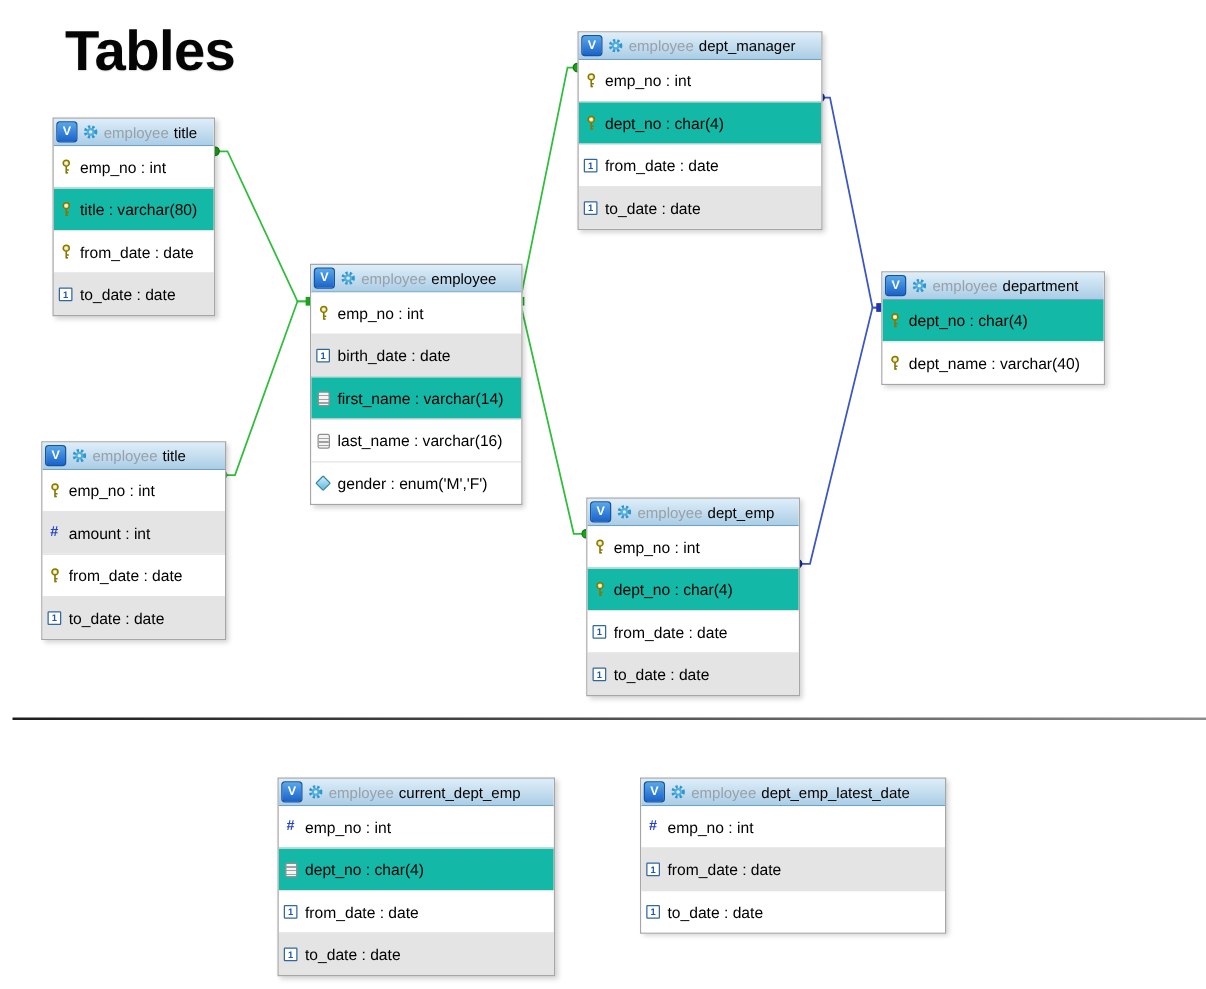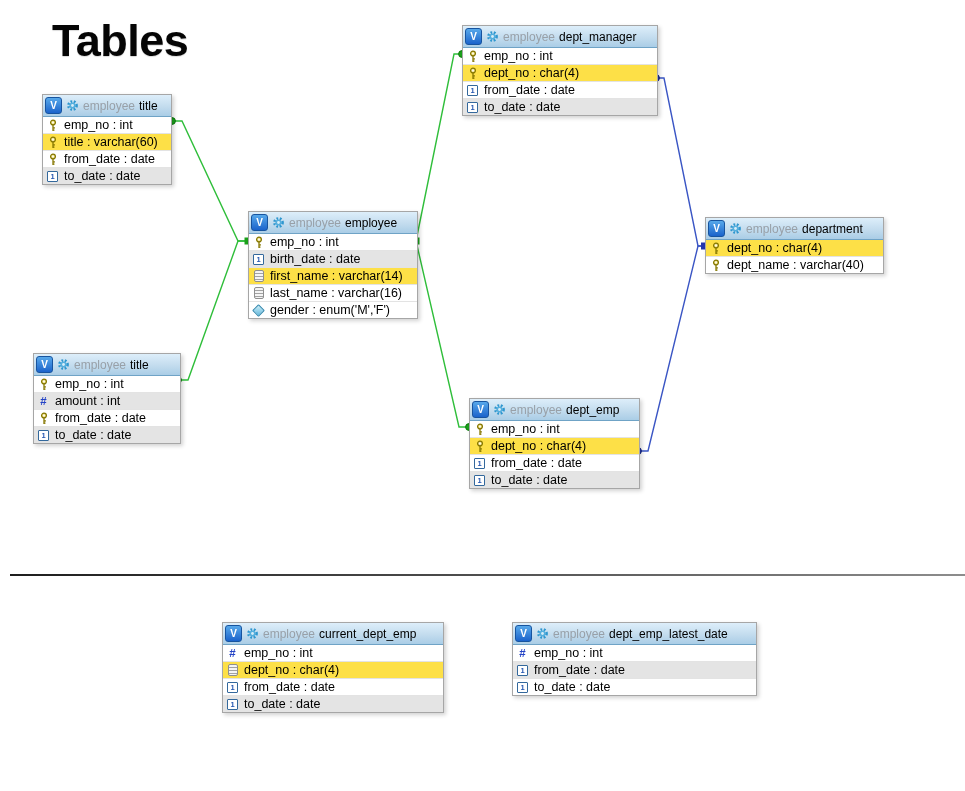--- a/index.html
+++ b/index.html
@@ -18,24 +18,24 @@
   .thead{height:21px;display:flex;align-items:center;gap:4px;padding:0 5px 0 2px;
          background:linear-gradient(180deg,#ddeefa 0%,#c3dcee 55%,#aacde6 100%);
          border-bottom:1px solid #6fa3c6;white-space:nowrap;cursor:move;}
   .vb{width:15px;height:15px;flex:0 0 15px;display:flex;align-items:center;justify-content:center;
       background:linear-gradient(180deg,#57a8ea 0%,#1b63cb 100%);border:1px solid #17549f;
       border-radius:3px;color:#fff;font-size:10px;font-weight:700;}
   .gear{width:13px;height:13px;flex:0 0 13px;display:flex;}
   .schema{color:#98a0a8;font-size:12px;}
   .tname{color:#000;font-size:12px;font-weight:400;}
 
-  .row{height:16px;display:flex;align-items:center;gap:5px;padding-left:3px;
+  .row{height:33px;display:flex;align-items:center;gap:5px;padding-left:3px;
        border-top:1px solid #e3e3e3;white-space:nowrap;background:#fff;}
   .thead + .row{border-top:none;}
-  .bg-pink{background:#fde047;}
+  .bg-pink{background:#14b8a6;}
   .bg-gray{background:#e4e4e4;}
   .rt{font-size:12.5px;color:#000;}
 
   .icw{width:13px;flex:0 0 13px;display:flex;align-items:center;justify-content:center;}
   .ic-date{width:9px;height:9px;border:1px solid #33689c;border-radius:1px;background:#fff;
            color:#2456b0;font-size:7.5px;font-weight:700;line-height:9px;text-align:center;}
   .ic-date::before{content:"1";}
   .ic-text{width:8px;height:10px;border:1px solid #8f8f8f;border-radius:2px;
            background:repeating-linear-gradient(180deg,#f4f4f4 0 2px,#a2a2a2 2px 3px);}
   .ic-enum{width:7px;height:7px;transform:rotate(45deg);border:1px solid #2e86ad;border-radius:1px;
@@ -117,21 +117,21 @@
           </svg>
         </span>
       <span class="rt">emp_no : int</span>
       </div>
     <div class="row bg-pink">
       <span class="icw">
           <svg width="10" height="13">
             <use href="#i-key"></use>
           </svg>
         </span>
-      <span class="rt">title : varchar(60)</span>
+      <span class="rt">title : varchar(80)</span>
       </div>
     <div class="row">
       <span class="icw">
           <svg width="10" height="13">
             <use href="#i-key"></use>
           </svg>
         </span>
       <span class="rt">from_date : date</span>
       </div>
     <div class="row bg-gray">

